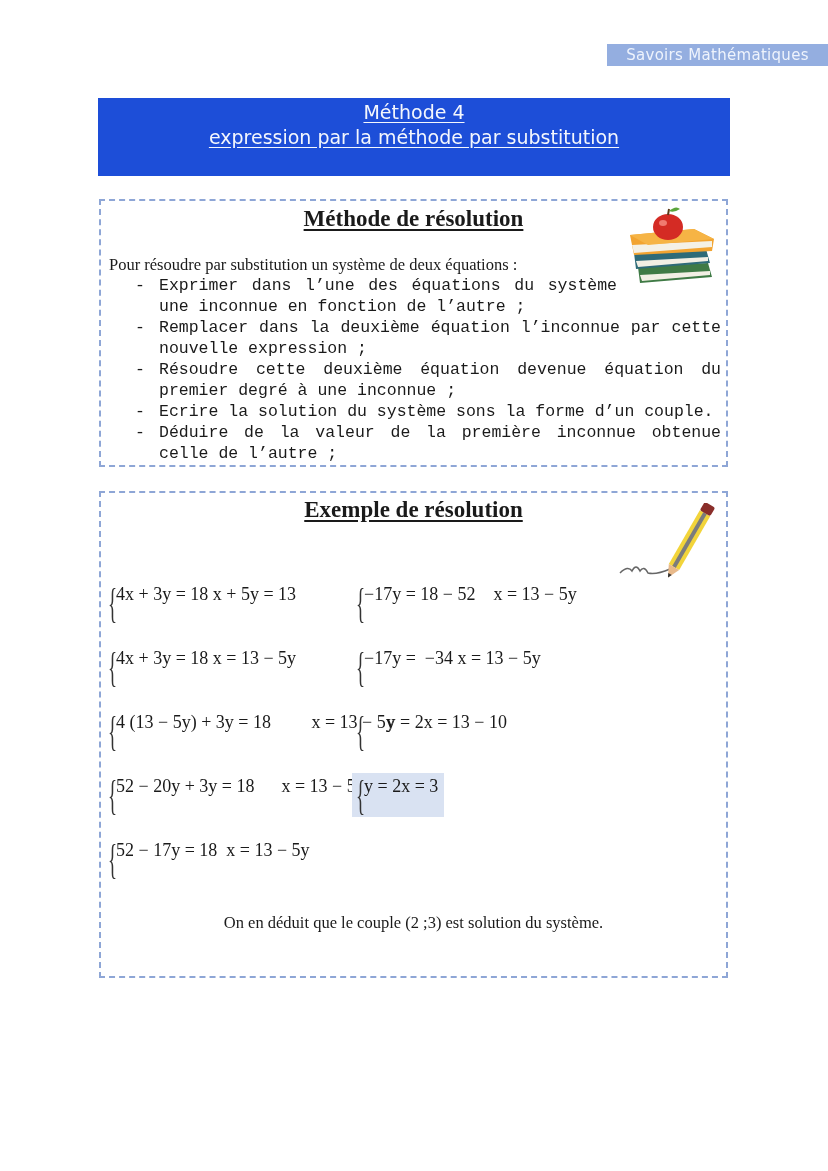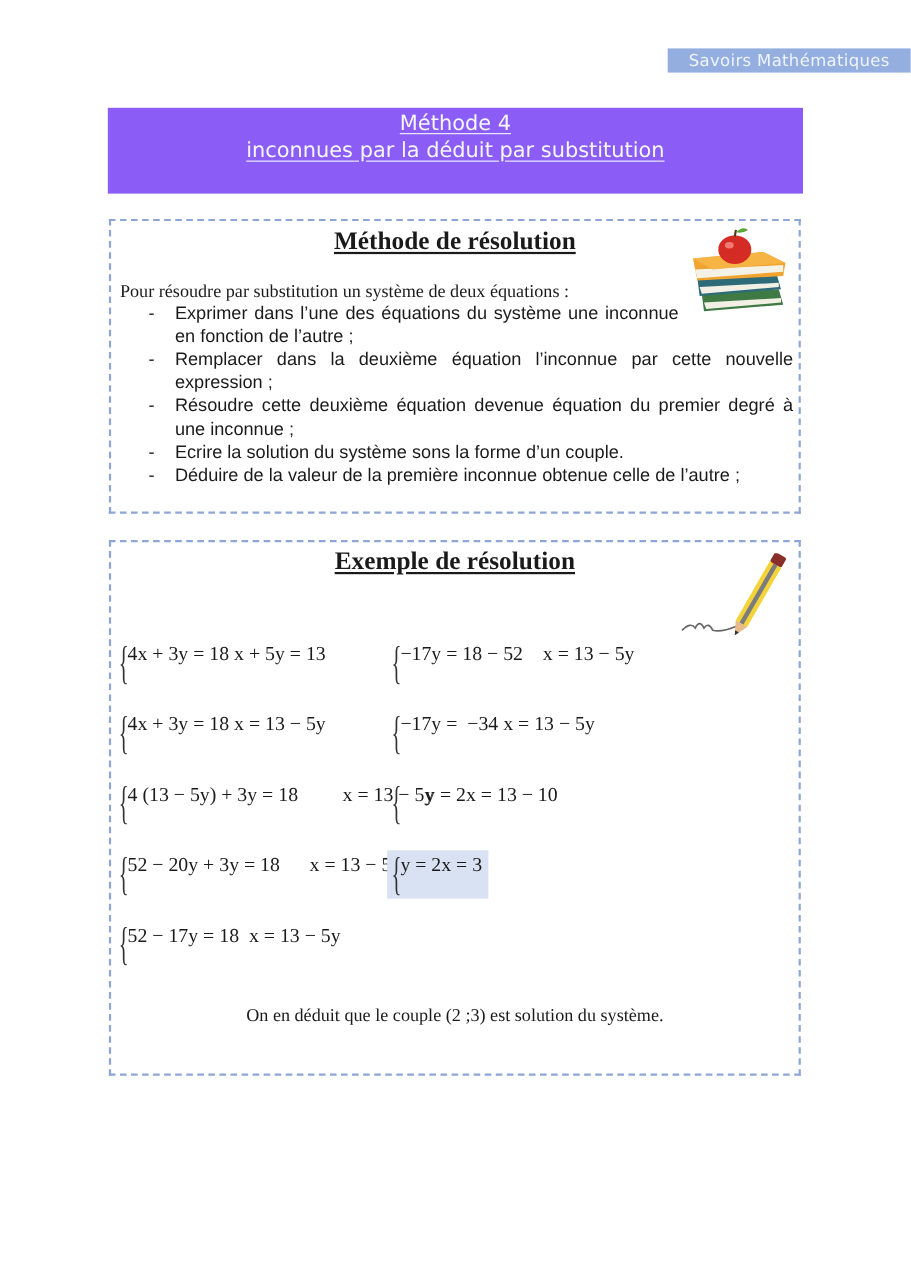--- a/index.html
+++ b/index.html
@@ -7,21 +7,21 @@
 
     .brand-tag {
       position: absolute; left: 607px; top: 44px; width: 221px; height: 22px;
       background: #94aee0; color: #eef3fc;
       font-family: "DejaVu Sans", sans-serif; font-size: 15px; line-height: 22px;
       text-align: center; letter-spacing: 0.3px;
     }
 
     .header-band {
       position: absolute; left: 98px; top: 98px; width: 632px; height: 78px;
-      background: #8b5cf6; color: #f4f7fd;
+      background: #1d4ed8; color: #f4f7fd;
       font-family: "DejaVu Sans", sans-serif; font-size: 19px; line-height: 25px;
       text-align: center; padding-top: 2px; box-sizing: border-box;
     }
     .header-band span { display: block; text-decoration: underline; text-underline-offset: 3px; }
 
     .box {
       position: absolute; left: 99px; width: 629px;
       border: 2px dashed #8ea6d6; box-sizing: border-box;
     }
     .box-method { top: 199px; height: 268px; }
@@ -33,21 +33,21 @@
       text-decoration: underline; text-underline-offset: 3px;
     }
     .box-method .box-title { top: 5px; }
     .box-example .box-title { top: 4px; }
 
     .intro {
       position: absolute; left: 8px; top: 54px;
       font-family: "Liberation Serif", serif; font-size: 16.5px;
     }
     .steps { position: absolute; left: 8px; top: 74px; width: 612px; margin: 0; padding: 0; list-style: none;
-      font-family: Liberation Sans, sans-serif; font-size: 16.5px; line-height: 21px; }
+      font-family: Liberation Mono, monospace; font-size: 16.5px; line-height: 21px; }
     .steps li { position: relative; padding-left: 50px; text-align: justify; text-align-last: left; }
     .steps li::before { content: "-"; position: absolute; left: 26px; top: 0; }
     .steps li.narrow { width: 458px; text-align: justify; }
 
     .books { position: absolute; right: 6px; top: 4px; width: 96px; height: 86px; }
     .pencil { position: absolute; right: 8px; top: 10px; width: 100px; height: 80px; }
 
     .ex-intro {
       position: absolute; left: 8px; top: 54px;
       font-family: "Liberation Serif", serif; font-size: 16.5px;
@@ -70,21 +70,21 @@
       font-family: "Liberation Serif", serif; font-size: 16.5px;
     }
   </style>
 </head>
 <body>
 
 <div class="brand-tag">Savoirs Mathématiques</div>
 
 <div class="header-band">
   <span>Méthode 4</span>
-  <span>inconnues par la déduit par substitution</span>
+  <span>expression par la méthode par substitution</span>
 </div>
 
 <div class="box box-method">
   <div class="box-title">Méthode de résolution</div>
 
   <svg class="books" viewBox="0 0 96 86">
     <path d="M14 62 L84 58 L88 72 L16 78 Z" fill="#3f7a45"></path>
     <path d="M16 70 L86 66 L86 70 L18 76 Z" fill="#f2efe4"></path>
     <path d="M10 48 L82 44 L86 58 L12 64 Z" fill="#2e6b78"></path>
     <path d="M12 56 L84 52 L84 56 L14 62 Z" fill="#f2efe4"></path>

